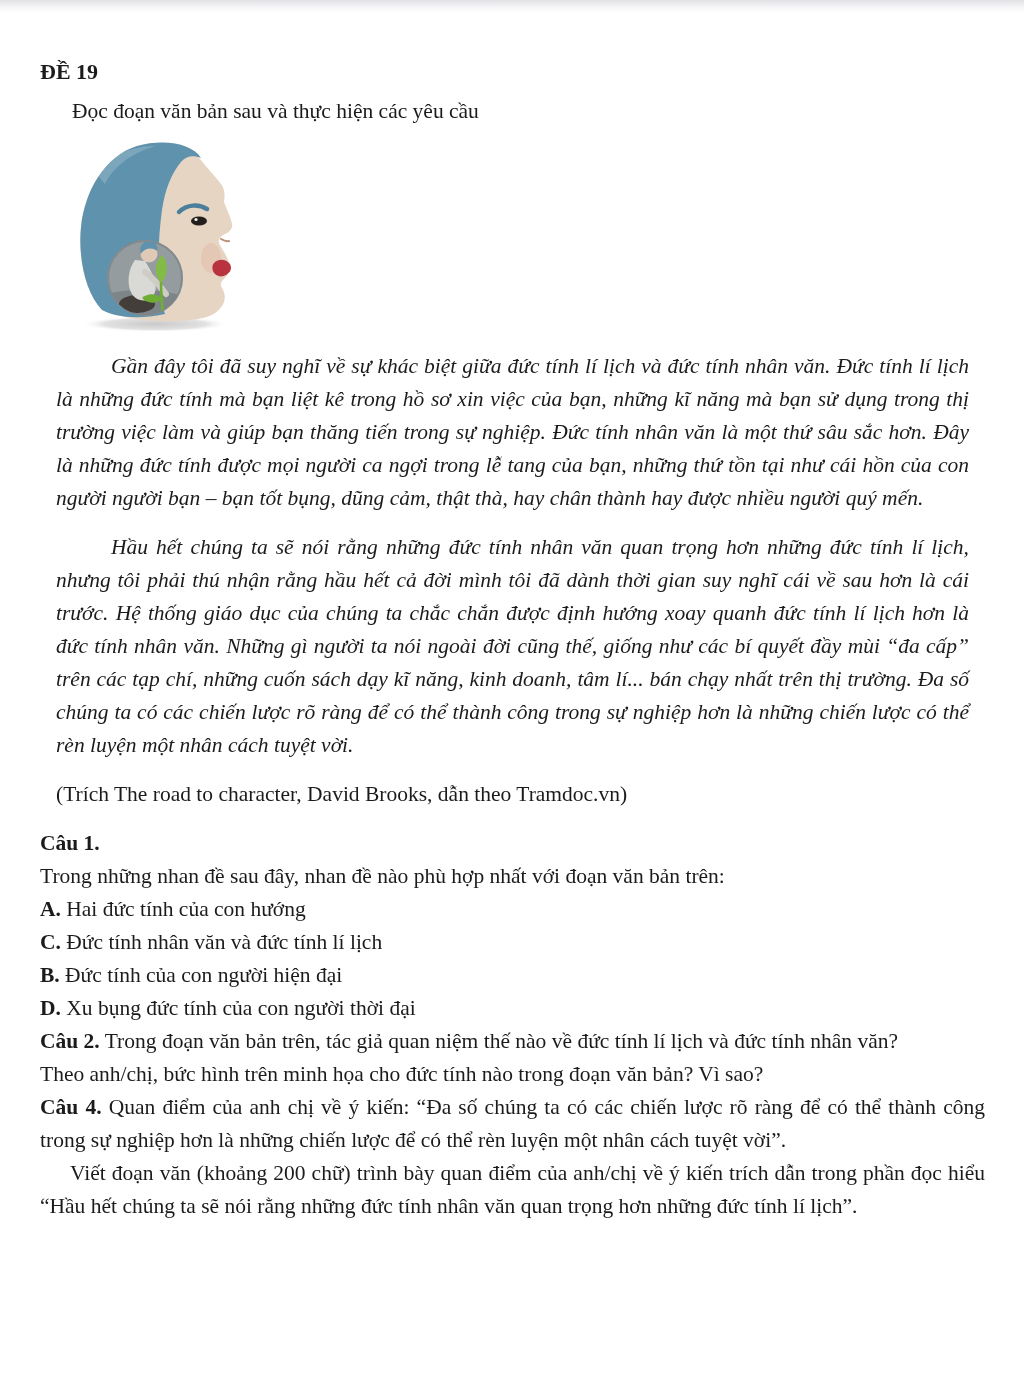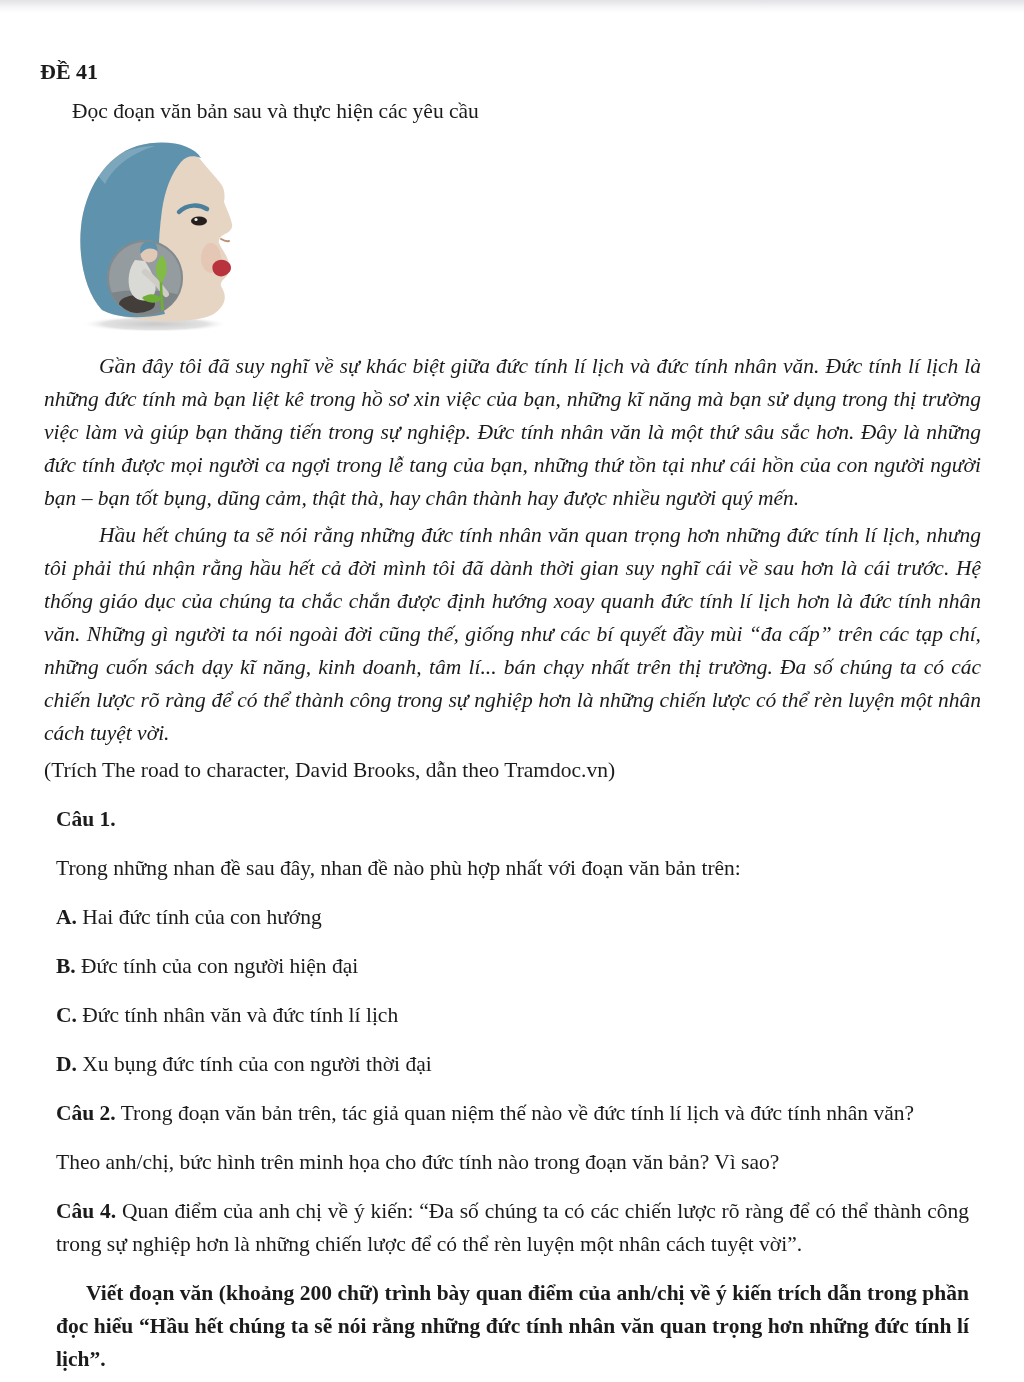--- a/index.html
+++ b/index.html
@@ -7,34 +7,34 @@
     width:1024px;height:1382px;overflow:hidden;background:#ffffff;
     font-family:"Liberation Serif","DejaVu Serif",serif;color:#1b1b1b;
     position:relative;
   }
   .top-bar{height:13px;background:linear-gradient(#e2e2e6,#f5f5f7 55%,#ffffff);}
   .page{padding:0 39px 0 40px;}
   .doc-title{font-size:22px;font-weight:bold;margin:45px 0 0 0;line-height:27px;}
   .doc-instruction{font-size:21.5px;margin:10px;padding-left:22px;line-height:33px;}
   figure.illustration{margin:14px 0 0 35px;width:160px;height:192px;padding:0;}
   .passage{margin-top:16px;font-style:italic;}
-  .passage p{margin:4px;font-size:21.5px;line-height:33px;text-align:justify;text-indent:55px;font-family:Liberation Serif, serif;}
+  .passage p{margin:16px;font-size:21.5px;line-height:33px;text-align:justify;text-indent:55px;font-family:Liberation Serif, serif;}
   .passage p.citation{font-style:normal;text-indent:0;padding-right:20px;}
-  .questions p{margin:16px;font-size:21.5px;line-height:33px;text-align:justify;}
+  .questions p{margin:0;font-size:21.5px;line-height:33px;text-align:justify;}
   .questions b{font-weight:bold;}
-  .q5-body{text-indent:30px;font-weight:bold;}
+  .q5-body{text-indent:30px;}
 </style>
 </head>
 <body>
 
 <div class="top-bar"></div>
 
 <div class="page">
 
-  <h1 class="doc-title">ĐỀ 41</h1>
+  <h1 class="doc-title">ĐỀ 19</h1>
   <p class="doc-instruction">Đọc đoạn văn bản sau và thực hiện các yêu cầu</p>
 
   <figure class="illustration">
     <svg width="160" height="192" viewBox="0 0 160 192">
       <defs>
         <radialGradient id="shadowG" cx="50%" cy="50%" r="50%">
           <stop offset="0%" stop-color="#c9c9c9"></stop>
           <stop offset="70%" stop-color="#e2e2e2"></stop>
           <stop offset="100%" stop-color="#ffffff" stop-opacity="0"></stop>
         </radialGradient>
@@ -101,22 +101,22 @@
   <section class="passage">
     <p>Gần đây tôi đã suy nghĩ về sự khác biệt giữa đức tính lí lịch và đức tính nhân văn. Đức tính lí lịch là những đức tính mà bạn liệt kê trong hồ sơ xin việc của bạn, những kĩ năng mà bạn sử dụng trong thị trường việc làm và giúp bạn thăng tiến trong sự nghiệp. Đức tính nhân văn là một thứ sâu sắc hơn. Đây là những đức tính được mọi người ca ngợi trong lễ tang của bạn, những thứ tồn tại như cái hồn của con người người bạn – bạn tốt bụng, dũng cảm, thật thà, hay chân thành hay được nhiều người quý mến.</p>
     <p>Hầu hết chúng ta sẽ nói rằng những đức tính nhân văn quan trọng hơn những đức tính lí lịch, nhưng tôi phải thú nhận rằng hầu hết cả đời mình tôi đã dành thời gian suy nghĩ cái về sau hơn là cái trước. Hệ thống giáo dục của chúng ta chắc chắn được định hướng xoay quanh đức tính lí lịch hơn là đức tính nhân văn. Những gì người ta nói ngoài đời cũng thế, giống như các bí quyết đầy mùi “đa cấp” trên các tạp chí, những cuốn sách dạy kĩ năng, kinh doanh, tâm lí... bán chạy nhất trên thị trường. Đa số chúng ta có các chiến lược rõ ràng để có thể thành công trong sự nghiệp hơn là những chiến lược có thể rèn luyện một nhân cách tuyệt vời.</p>
     <p class="citation">(Trích The road to character, David Brooks, dẫn theo Tramdoc.vn)</p>
   </section>
 
   <section class="questions">
     <p><b>Câu 1.</b></p>
     <p>Trong những nhan đề sau đây, nhan đề nào phù hợp nhất với đoạn văn bản trên:</p>
     <p><b>A.</b> <span>Hai đức tính của con hướng</span></p>
+    <p><b>C.</b> <span>Đức tính nhân văn và đức tính lí lịch</span></p>
     <p><b>B.</b> <span>Đức tính của con người hiện đại</span></p>
-    <p><b>C.</b> <span>Đức tính nhân văn và đức tính lí lịch</span></p>
     <p><b>D.</b> <span>Xu bụng đức tính của con người thời đại</span></p>
     <p><b>Câu 2.</b> <span>Trong đoạn văn bản trên, tác giả quan niệm thế nào về đức tính lí lịch và đức tính nhân văn?</span></p>
     <p>Theo anh/chị, bức hình trên minh họa cho đức tính nào trong đoạn văn bản? Vì sao?</p>
     <p><b>Câu 4.</b> <span>Quan điểm của anh chị về ý kiến: “Đa số chúng ta có các chiến lược rõ ràng để có thể thành công trong sự nghiệp hơn là những chiến lược để có thể rèn luyện một nhân cách tuyệt vời”.</span></p>
     <p class="q5-body">Viết đoạn văn (khoảng 200 chữ) trình bày quan điểm của anh/chị về ý kiến trích dẫn trong phần đọc hiểu “Hầu hết chúng ta sẽ nói rằng những đức tính nhân văn quan trọng hơn những đức tính lí lịch”.</p>
   </section>
 
 </div>
 
 </body></html>

